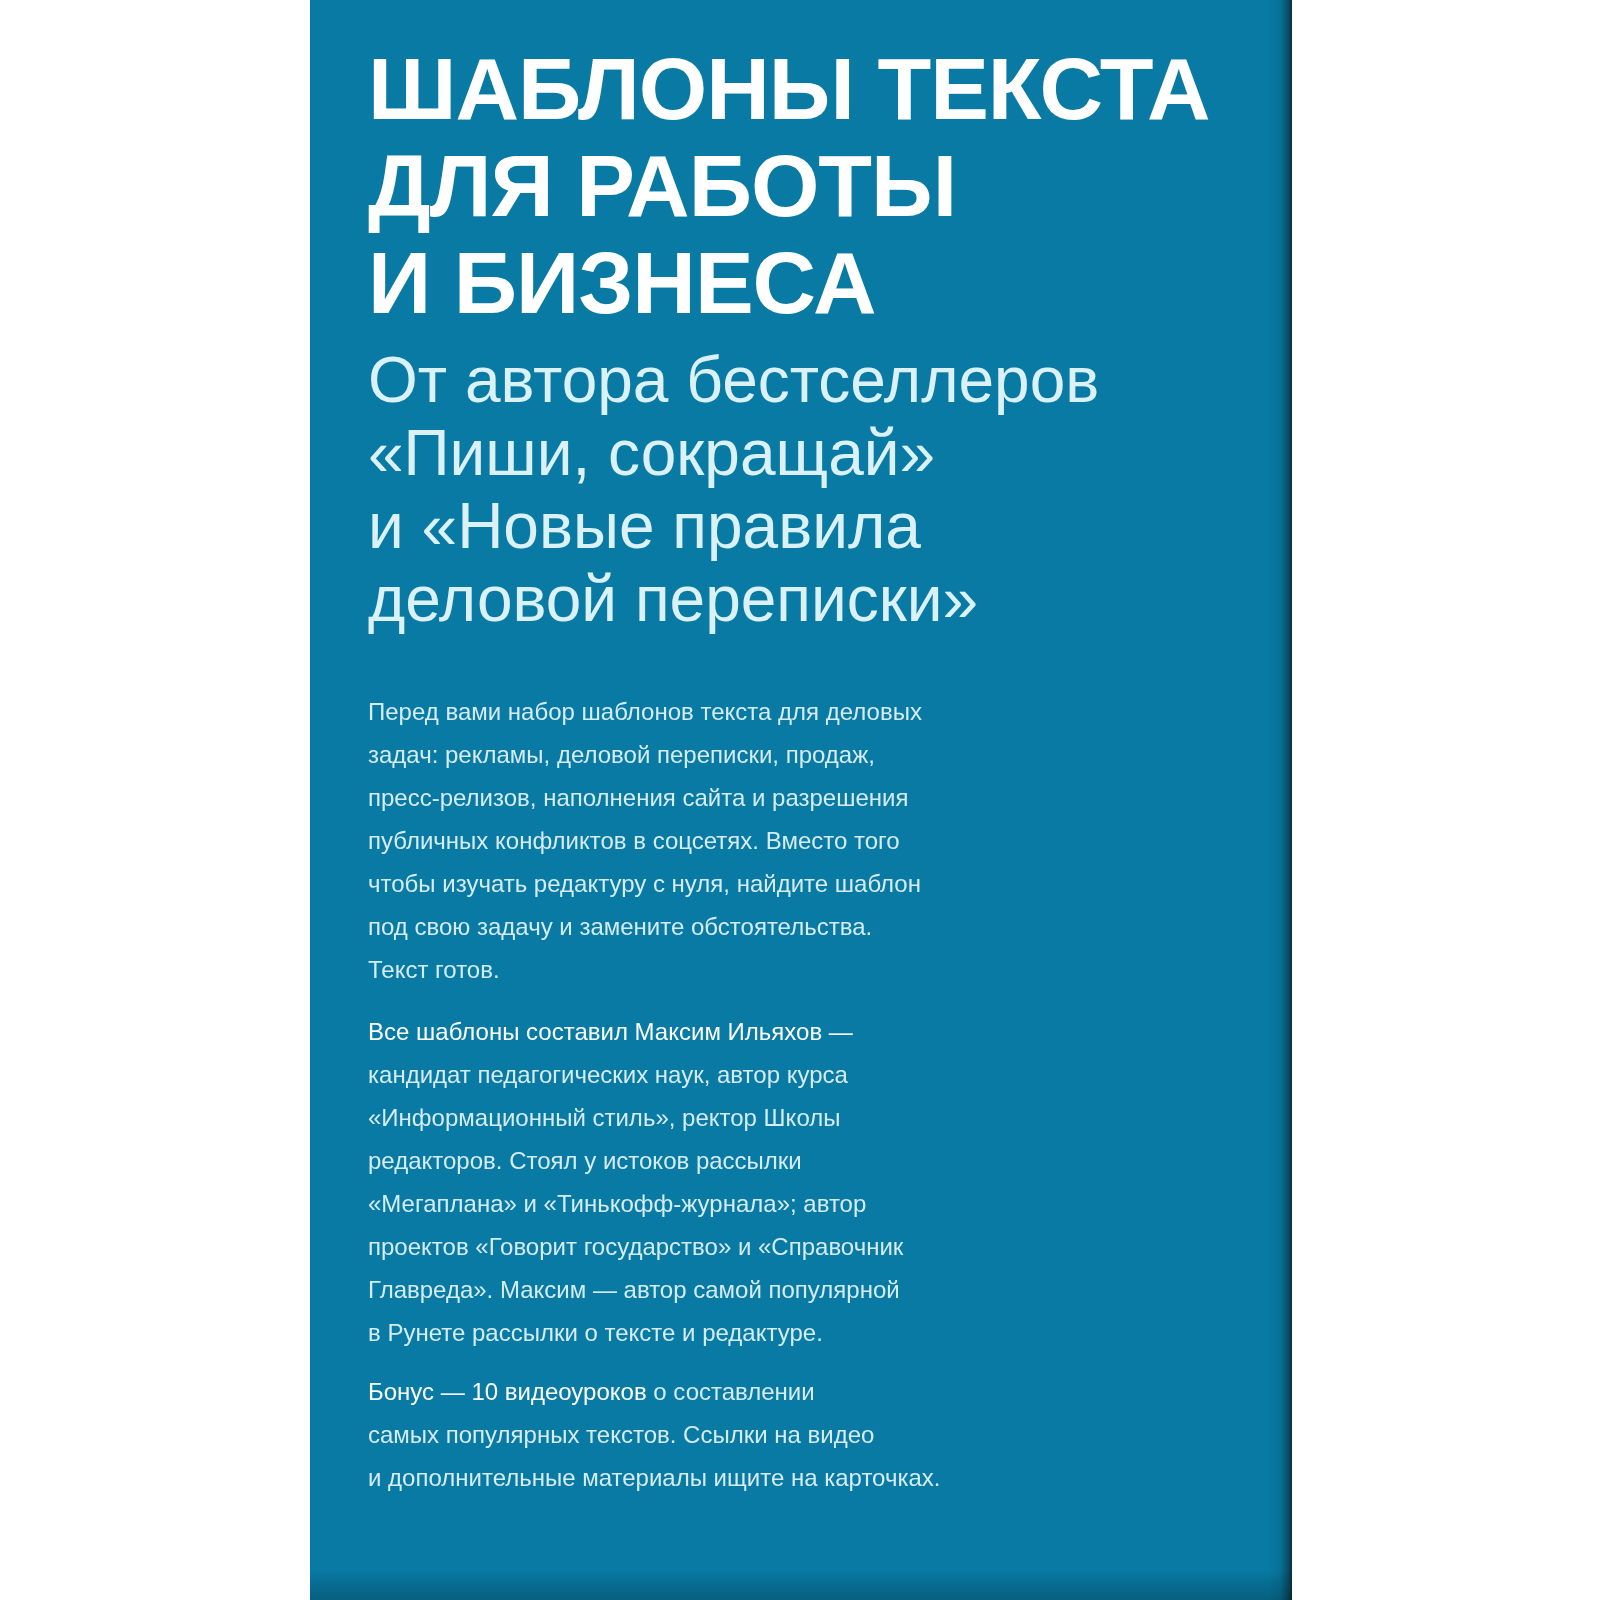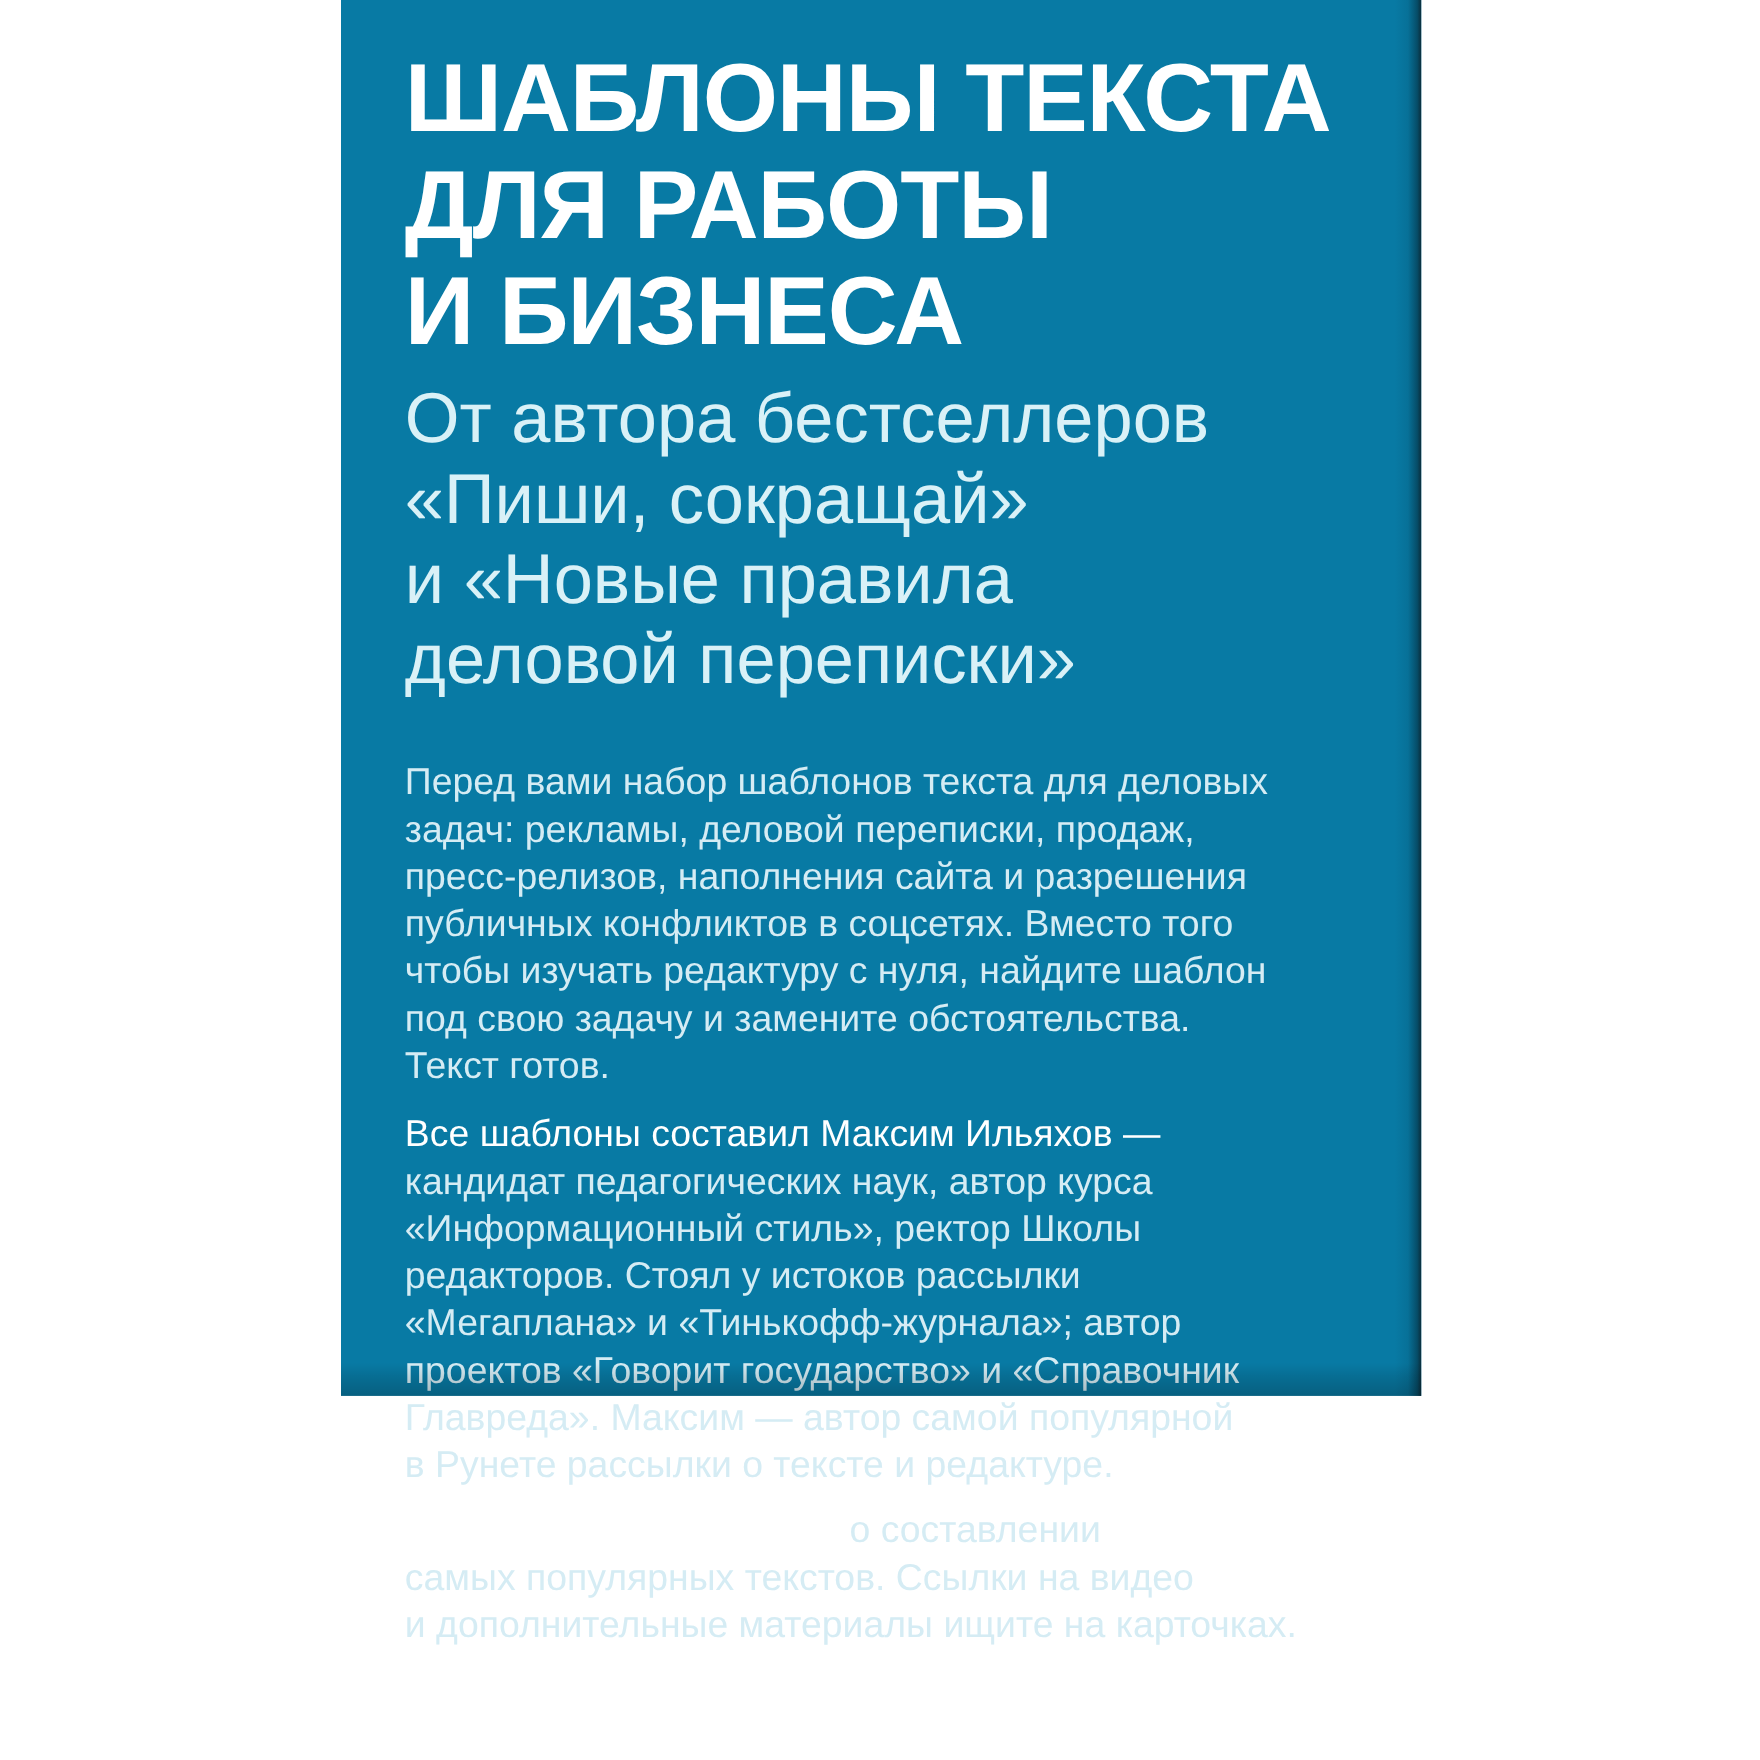--- a/index.html
+++ b/index.html
@@ -12,21 +12,21 @@
     background: #ffffff;
     position: relative;
     overflow: hidden;
     font-family: "Liberation Sans", "DejaVu Sans", sans-serif;
   }
   .cover {
     position: absolute;
     left: 310px;
     top: 0;
     width: 982px;
-    height: 1269px;
+    height: 1600px;
     background: #087aa4;
   }
   .title {
     position: absolute;
     left: 58px;
     top: 40px;
     margin: 0;
     font-size: 88px;
     line-height: 97px;
     font-weight: 700;
@@ -43,21 +43,21 @@
     line-height: 73px;
     font-weight: 400;
     color: #d9f1f7;
     white-space: pre-line;
   }
   .para {
     position: absolute;
     left: 58px;
     margin: 0;
     width: 900px;
-    font-size: 34px;
+    font-size: 24px;
     line-height: 43px;
     font-weight: 400;
     color: #d5ecf4;
     white-space: pre-line;
   }
   .p1 { top: 690px; }
   .p2 { top: 1010px; }
   .p3 { top: 1370px; }
   .runin {
     color: #ffffff;

